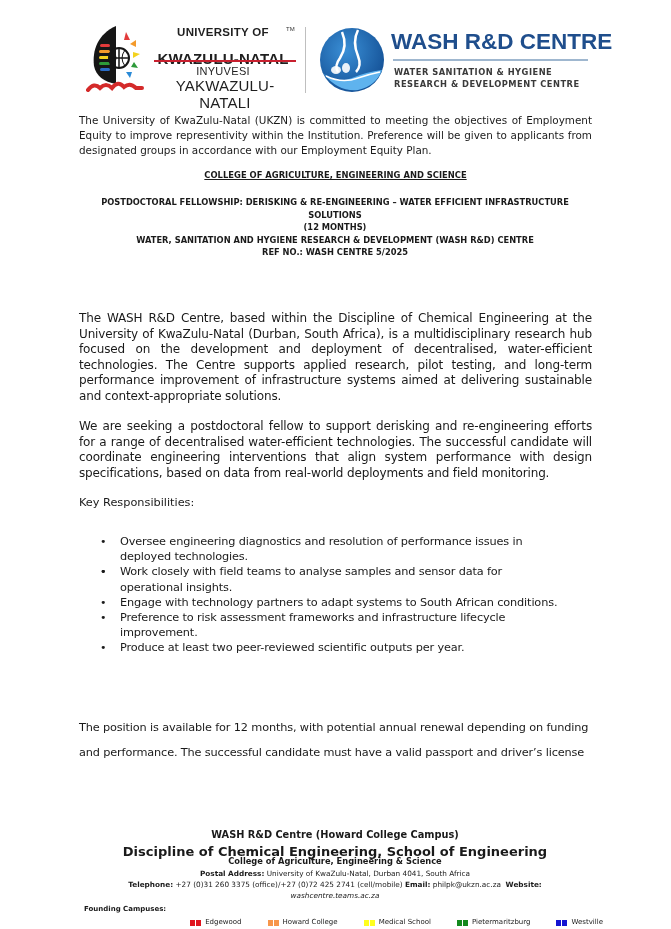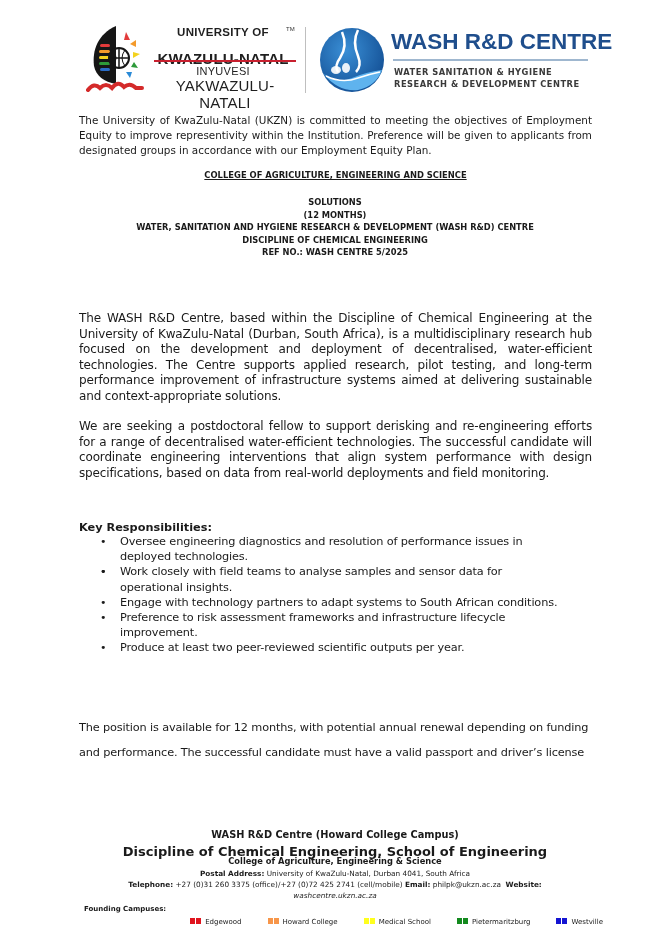--- a/index.html
+++ b/index.html
@@ -27,41 +27,41 @@
 
   
   .intro { left:79px; top:113px; width:513px; font-family:"DejaVu Sans", sans-serif; font-size:10.4px; line-height:15px; text-align:justify; color:#1a1a1a; }
   .college { left:79px; top:170px; width:513px; text-align:center; font-weight:bold; font-size:8.4px; text-decoration:underline; color:#1a1a1a; }
   .titleblock { left:85px; top:196px; width:500px; text-align:center; font-weight:bold; font-size:8.3px; line-height:12.6px; color:#1a1a1a; }
   .titleblock div { white-space:nowrap; }
 
   .para { left:79px; width:513px; font-family:"DejaVu Sans", sans-serif; font-size:12px; line-height:15.5px; text-align:justify; color:#1a1a1a; letter-spacing:-0.15px; }
   #para1 { top:311px; }
   #para2 { top:419px; }
-  .keyresp { left:79px; top:496px; font-weight:bold; font-size:11.3px; color:#1a1a1a;margin-top:25px; }
+  .keyresp { left:79px; top:496px; font-weight:normal; font-size:11.3px; color:#1a1a1a; }
 
   #resp-list { left:100px; top:534px; width:460px; margin:0; padding:0; list-style:none; }
   #resp-list li { position:relative; padding-left:20px; font-size:11.3px; line-height:15.2px; color:#1a1a1a; letter-spacing:-0.15px; }
   #resp-list li .bullet { position:absolute; left:0; top:0; font-size:11px; }
 
   #closing { left:79px; top:715px; width:513px; font-size:11.3px; line-height:25px; color:#1a1a1a; letter-spacing:-0.15px; }
 
   
   .footer { left:70px; width:530px; text-align:center; color:#1a1a1a; white-space:nowrap; }
   .f1 { top:829px; font-weight:bold; font-size:9.8px; }
   .f2 { top:844px; font-weight:bold; font-size:13px;text-align:center; }
   .f3 { top:856px; font-weight:bold; font-size:8.3px; }
   .f4 { top:869px; font-size:7.3px; }
   .f5 { top:880px; font-size:7.3px; }
   .f6 { top:891px; font-size:7.3px; font-style:italic; }
   .b { font-weight:bold; }
 
   #campuses { left:84px; top:903px; width:510px; height:12px; font-size:7px; color:#1a1a1a; display:flex; align-items:center; white-space:nowrap; }
   #campuses .lbl { font-weight:bold; margin-right:24px; }
-  .campus { display:flex; align-items:flex-start; margin-right:26px;margin-top:25px; }
+  .campus { display:flex; align-items:flex-end; margin-right:26px;margin-top:25px; }
   .sw { display:inline-block; width:5px; height:6px; margin-right:1px; }
   .campus .name { margin-left:3px; }
 </style>
 </head>
 <body>
 
 <div id="ukzn-logo" class="abs">
   <svg id="ukzn-emblem" class="abs" viewBox="0 0 62 75">
     <path d="M30 6 C12 14 6 30 8 46 C10 56 18 62 30 64 Z" fill="#161616"></path>
     <rect x="14" y="24" width="10" height="3" rx="1.5" fill="#e23a3a"></rect>
@@ -111,24 +111,24 @@
   <div class="abs wash-rule"></div>
   <div class="abs wash-sub1">WATER SANITATION &amp; HYGIENE</div>
   <div class="abs wash-sub2">RESEARCH &amp; DEVELOPMENT CENTRE</div>
 </div>
 
 <div class="abs intro">The University of KwaZulu-Natal (UKZN) is committed to meeting the objectives of Employment Equity to improve representivity within the Institution. Preference will be given to applicants from designated groups in accordance with our Employment Equity Plan.</div>
 
 <div class="abs college">COLLEGE OF AGRICULTURE, ENGINEERING AND SCIENCE</div>
 
 <div class="abs titleblock">
+  <div>POSTDOCTORAL FELLOWSHIP: DERISKING &amp; RE-ENGINEERING – WATER EFFICIENT INFRASTRUCTURE</div>
   <div>SOLUTIONS</div>
   <div>(12 MONTHS)</div>
   <div>WATER, SANITATION AND HYGIENE RESEARCH &amp; DEVELOPMENT (WASH R&amp;D) CENTRE</div>
-  <div>DISCIPLINE OF CHEMICAL ENGINEERING</div>
   <div>REF NO.: WASH CENTRE 5/2025</div>
 </div>
 
 <div id="para1" class="abs para">The WASH R&amp;D Centre, based within the Discipline of Chemical Engineering at the University of KwaZulu-Natal (Durban, South Africa), is a multidisciplinary research hub focused on the development and deployment of decentralised, water-efficient technologies. The Centre supports applied research, pilot testing, and long-term performance improvement of infrastructure systems aimed at delivering sustainable and context-appropriate solutions.</div>
 <div id="para2" class="abs para">We are seeking a postdoctoral fellow to support derisking and re-engineering efforts for a range of decentralised water-efficient technologies. The successful candidate will coordinate engineering interventions that align system performance with design specifications, based on data from real-world deployments and field monitoring.</div>
 
 <div class="abs keyresp">Key Responsibilities:</div>
 
 <ul id="resp-list" class="abs">
   <li><span class="bullet">•</span><span>Oversee engineering diagnostics and resolution of performance issues in deployed technologies.</span></li>
@@ -148,21 +148,21 @@
   <span class="b">Postal Address:</span>
   <span>University of KwaZulu-Natal, Durban 4041, South Africa</span>
 </div>
 <div class="abs footer f5">
   <span class="b">Telephone:</span>
   <span>+27 (0)31 260 3375 (office)/+27 (0)72 425 2741 (cell/mobile)</span>
   <span class="b">Email:</span>
   <span>philpk@ukzn.ac.za</span>
   &nbsp;<span class="b">Website:</span>
 </div>
-<div class="abs footer f6">washcentre.ukzn.ac.za</div>
+<div class="abs footer f6">washcentre.teams.ac.za</div>
 
 <div id="campuses" class="abs">
   <span class="lbl">Founding Campuses:</span>
   <span class="campus">
     <span class="sw" style="background: rgb(224, 20, 30);"></span>
       <span class="sw" style="background: rgb(224, 20, 30);"></span>
     <span class="name">Edgewood</span>
   </span>
   <span class="campus">
     <span class="sw" style="background: rgb(247, 150, 74);"></span>

